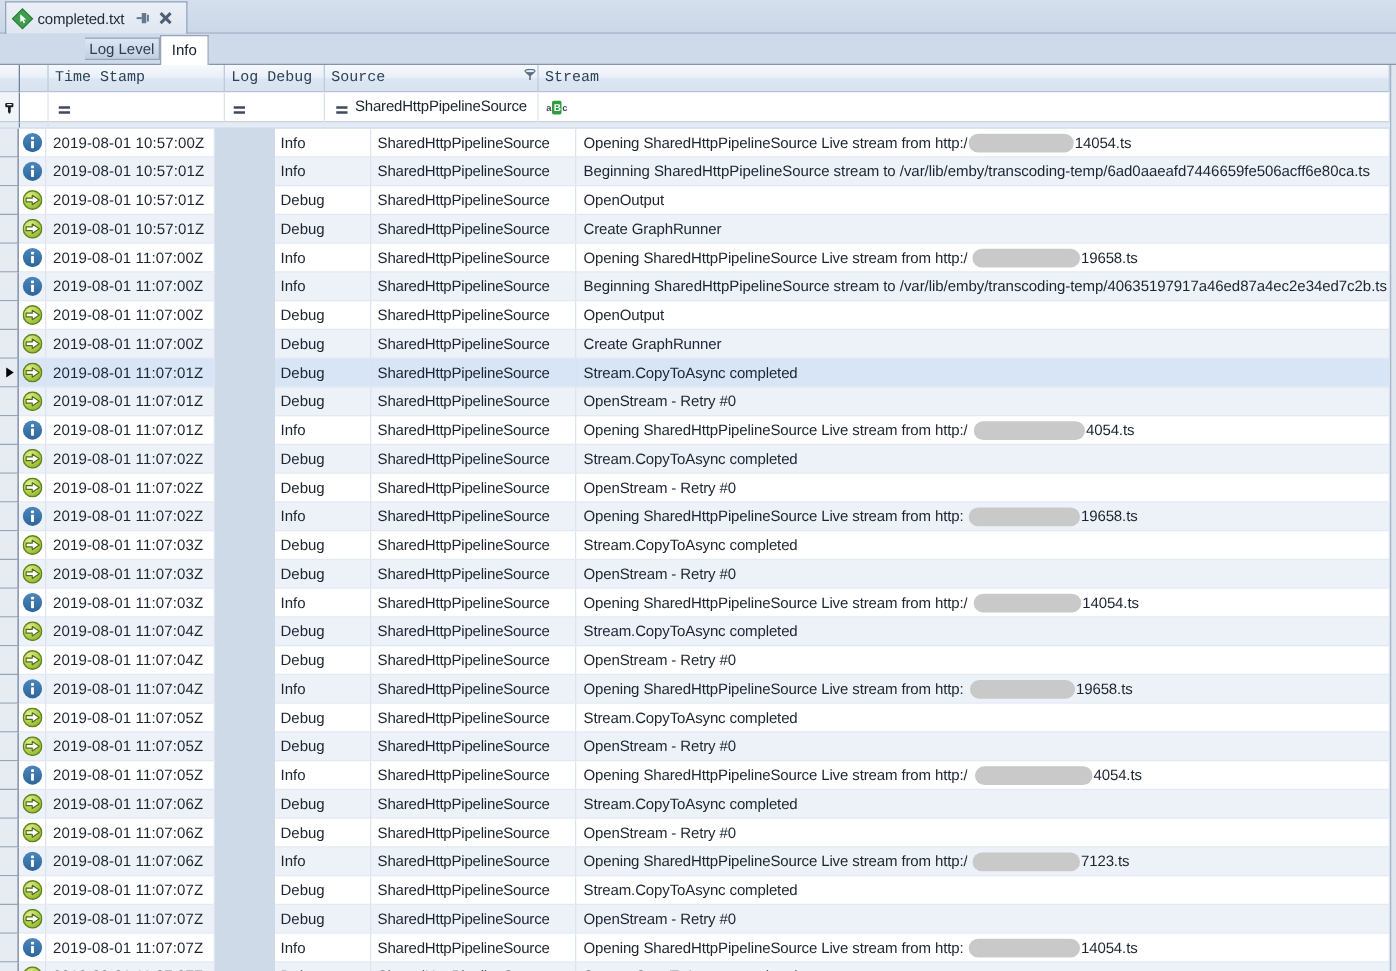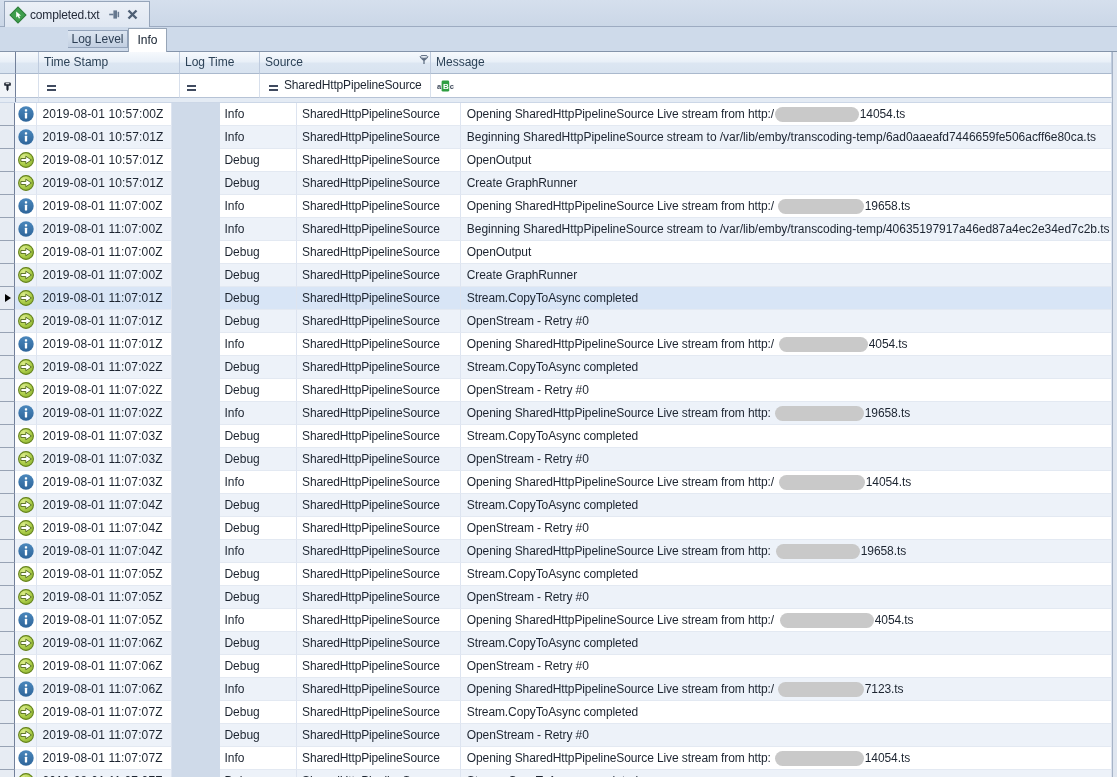--- a/index.html
+++ b/index.html
@@ -20,21 +20,21 @@
 .ptab { position:absolute; top:30px; height:18px; background:linear-gradient(#dde6f1,#c2cfe1); border:1px solid #93a3ba; color:#2c3e54; text-align:center; line-height:16px; font-size:12px; }
 #tabov { left:4px; width:64px;margin-top:48px; }
 #tablt { left:68px; width:60px; border-left:none; }
 #tabgrid { left:128px; top:28px; width:39px; height:24px; background:#ffffff; border:1px solid #97a5b7; border-bottom:none; color:#131f2e; text-align:center; line-height:22px; font-size:12px; z-index:4; }
 
 
 #gridtop { left:0; top:51px; width:1117px; height:1px; background:#8494aa; }
 #rightstrip { left:1112px; top:52px; width:5px; height:725px; background:#dfe6f0; border-left:1px solid #a7b4c7; }
 
 
-#header { left:0; top:52px; width:1112px; height:22px; display:flex; }
+#header { left:0; top:52px; width:1112px; height:22px; display:flex;font-family:Liberation Mono, monospace; }
 #header .hc { height:22px; background:linear-gradient(#f6f9fd,#e9f0f8 45%,#dce6f2 55%,#d8e3f0); border-right:1px solid #becbde; border-bottom:1px solid #aab9cd; color:#2c4257; line-height:21px; padding-left:5px; position:relative; }
 #header .hc0 { border-right:1px solid #72809a; }
 
 
 #filterrow { left:0; top:74px; width:1112px; height:24px; display:flex; background:#fff; }
 #filterrow .fc { height:24px; border-right:1px solid #d8e0ec; border-bottom:1px solid #b6c3d6; position:relative; background:#fff; }
 #filterrow .fc0 { background:#f1f4f8; border-right:1px solid #72809a; }
 .eq { position:absolute; top:11px; width:9px; height:6px; border-top:2px solid #3f4a5f; border-bottom:2px solid #3f4a5f; }
 
 
@@ -111,28 +111,28 @@
 <div id="tablt" class="ptab abs">Log Level</div>
 <div id="tabgrid" class="abs">Info</div>
 
 <div id="gridtop" class="abs"></div>
 <div id="rightstrip" class="abs"></div>
 
 <div id="header" class="abs">
   <div class="hc hc0" style="width:16px"></div>
   <div class="hc" style="width:23px"></div>
   <div class="hc" style="width:141px">Time Stamp</div>
-  <div class="hc" style="width:80px">Log Time</div>
+  <div class="hc" style="width:80px">Log Debug</div>
   <div class="hc" style="width:171px">Source
     <svg style="position:absolute; right:1px; top:3px;" width="10" height="11" viewBox="0 0 11 12">
       <ellipse cx="5.5" cy="2" rx="4.4" ry="1.6" fill="#e8eef5" stroke="#5f6e82" stroke-width="1.1"></ellipse>
       <path d="M1.6 3.4 L9.4 3.4 L6.2 6.4 L6.2 9.8 L4.8 9.8 L4.8 6.4 Z" fill="#5f6e82"></path>
     </svg>
   </div>
-  <div class="hc" style="width:681px">Message</div>
+  <div class="hc" style="width:681px">Stream</div>
 </div>
 
 <div id="filterrow" class="abs">
   <div class="fc fc0" style="width:16px">
     <svg style="position:absolute;left:4px;top:8px" width="7" height="10" viewBox="0 0 7 10">
       <path d="M1.1 0.4 h4.8 a0.9 0.9 0 0 1 0.9 0.9 v1.6 a0.9 0.9 0 0 1 -0.9 0.9 h-1.3 v3.8 l-1.1 1.6 -1.1 -1.6 v-3.8 h-1.3 a0.9 0.9 0 0 1 -0.9 -0.9 v-1.6 a0.9 0.9 0 0 1 0.9 -0.9 Z" fill="#1b222e"></path>
       <rect x="1.7" y="1.2" width="3.6" height="1" fill="#fff"></rect>
     </svg>
   </div>
   <div class="fc" style="width:23px"></div>

